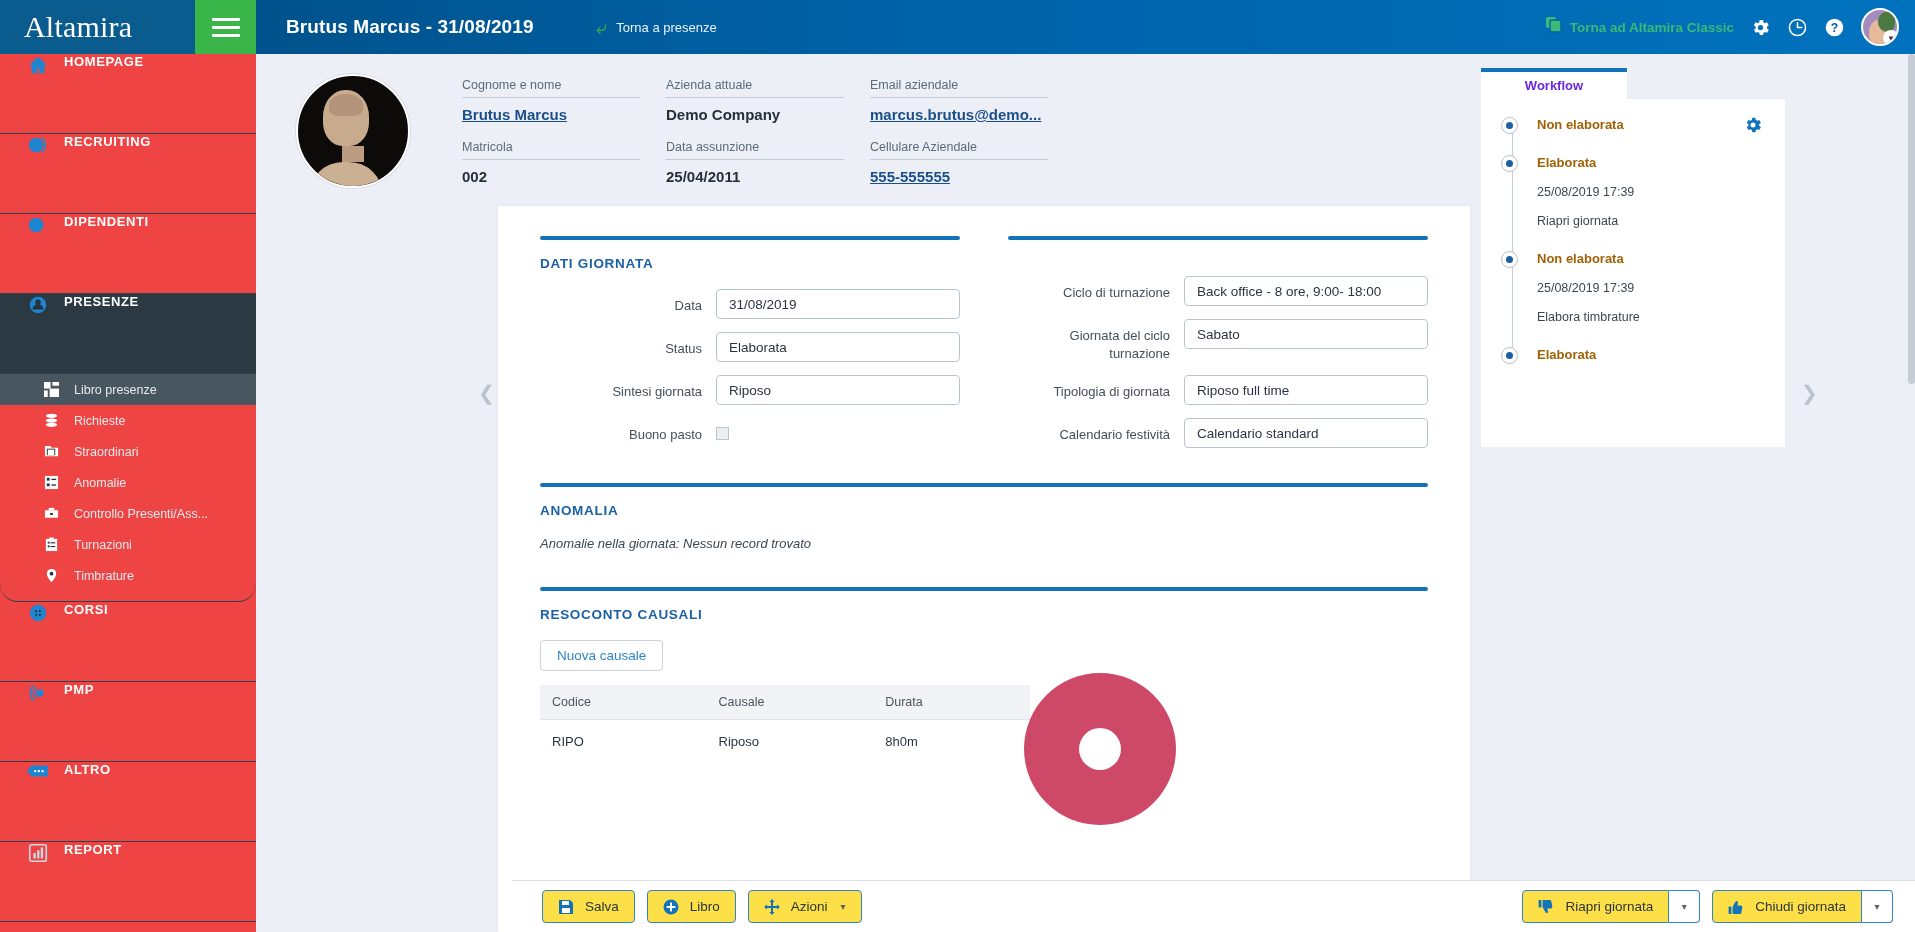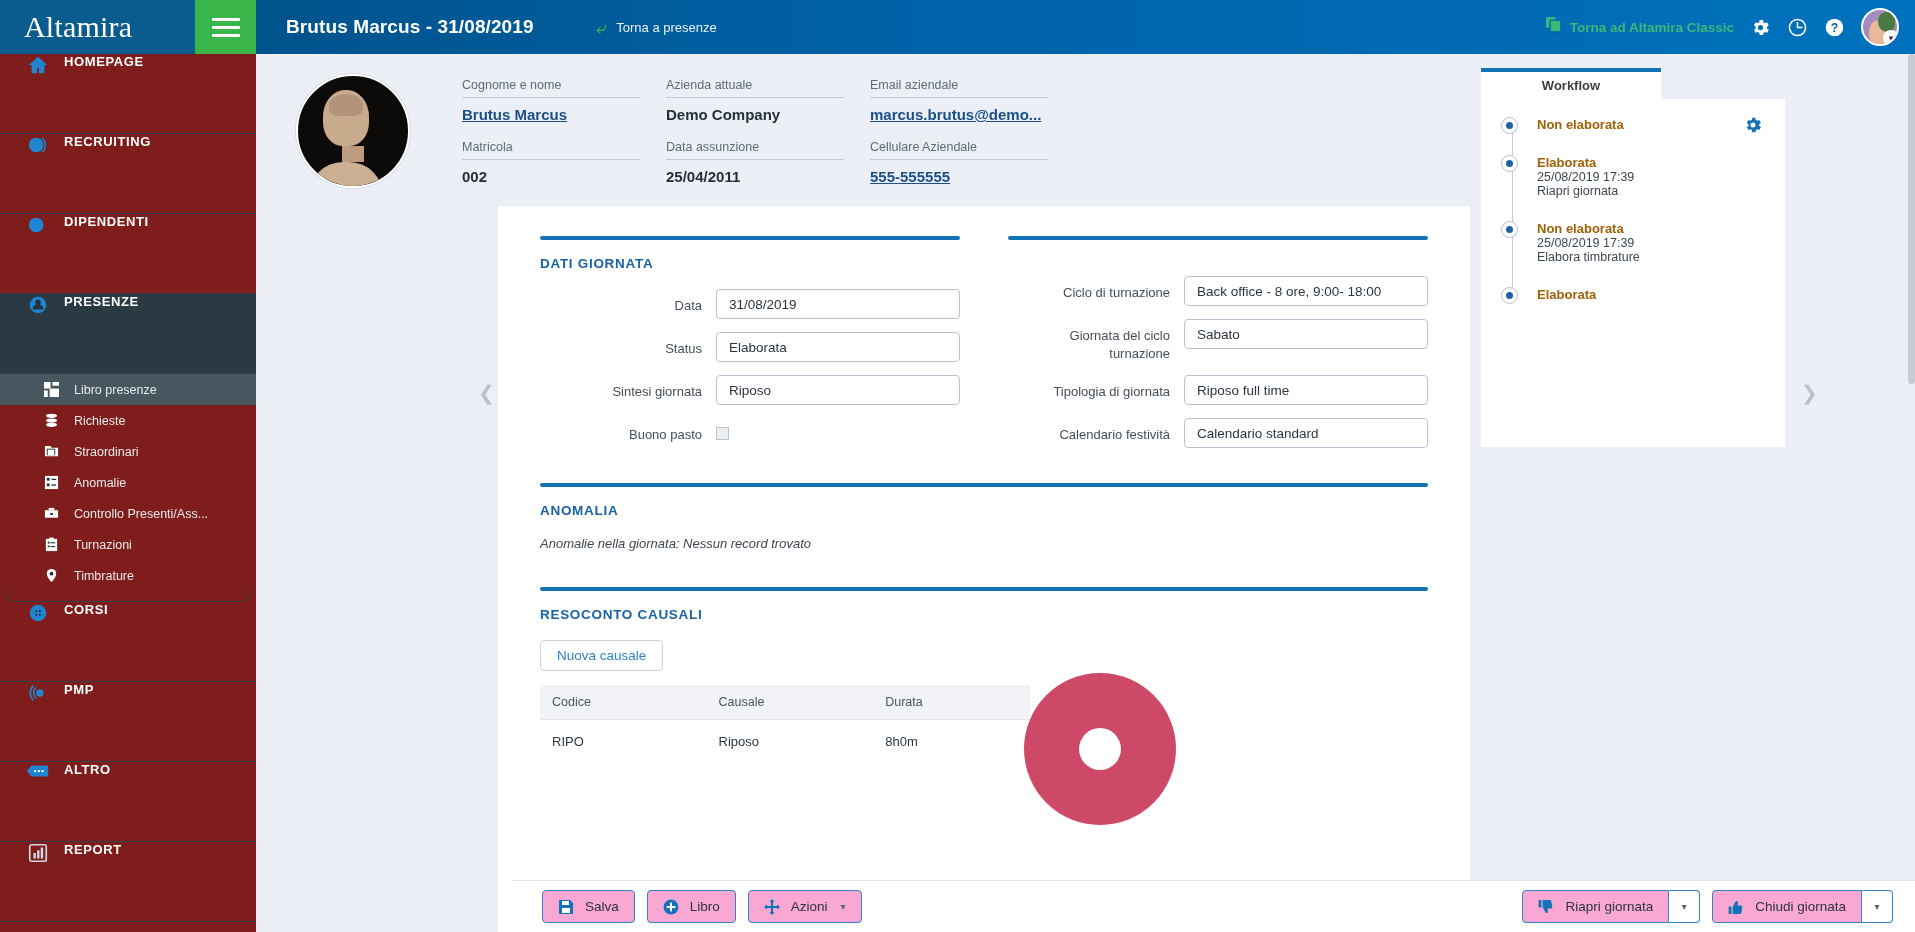--- a/index.html
+++ b/index.html
@@ -6,21 +6,21 @@
   html, body {
     width: 1915px; height: 932px;
     font-family: "Liberation Sans", sans-serif;
     background: #eceff6;
     overflow: hidden;
   }
   .app { position: relative; width: 1915px; height: 932px; display: flex; }
 
   
   .sidebar {
-    width: 256px; height: 932px; background: #7f1d1d;
+    width: 256px; height: 932px; background: #ef4444;
     flex: 0 0 256px; position: relative; z-index: 30;
   }
   .brand {
     height: 54px; background: #0a5c8f; display: flex;
     align-items: center; position: relative;
   }
   .brand-logo {
     color: #fff; font-family: "Liberation Serif", serif;
     font-size: 30px; letter-spacing: .2px; padding-left: 24px;
     font-weight: 400; line-height: 1;
@@ -155,47 +155,47 @@
     position:absolute; top: 381px; color:#b9c2cd; font-size: 20px; cursor:pointer; user-select:none;
   }
   .arrow-left { left: 222px; }
   .arrow-right { left: 1545px; }
 
   
   .wf {
     position: absolute; left: 1225px; top: 68px; width: 304px;
   }
   .wf-tab {
-    width: 180px; height: 31px; background:#fff; border-top: 4px solid #1273b8;
+    width: 146px; height: 31px; background:#fff; border-top: 4px solid #1273b8;
     display:flex; align-items:center; justify-content:center;
-    font-size: 13px; font-weight:bold; color:#404040; cursor:pointer;
+    font-size: 13px; font-weight:bold; color:#6d28d9; cursor:pointer;
   }
   .wf-body { background:#fff; padding: 18px 20px 26px 20px; position:relative; min-height: 348px; }
   .wf-gear { position:absolute; right: 22px; top: 16px; cursor:pointer; }
   .wf-steps { position:relative; padding-left: 36px; }
   .wf-line { position:absolute; left: 11px; top: 14px; bottom: 14px; width:1px; background:#c4ccd6; }
   .wf-step { position:relative; margin-bottom: 23px; }
   .wf-step:last-child { margin-bottom: 0; }
   .wf-dot {
     position:absolute; left: -36px; width: 17px; height:17px; border-radius:50%;
     border:1px solid #b4bfcb; background:#fff; display:flex; align-items:center; justify-content:center;
   }
   .wf-dot i { width:7px;height:7px;border-radius:50%;background:#1b61a6; display:block; }
   .wf-state { font-size: 13px; font-weight:bold; color:#a16207; }
-  .wf-meta { font-size: 12.5px; color:#3d4751; margin-top:0; }
+  .wf-meta { font-size: 12.5px; color:#3d4751; margin-top:15px; }
 
   
   .bottombar {
     position:absolute; left: 256px; right: 0; bottom: 0; height: 52px;
     background:#fff; border-top:1px solid #dde2e9; display:flex; align-items:center;
     padding: 0 22px 0 30px; z-index: 20;
   }
   .btn {
     display:flex; align-items:center; height:33px; padding: 3px 15px;
-    border:1px solid #2f84c8; border-radius:4px; background:#f9a8d4;
+    border:1px solid #2f84c8; border-radius:4px; background:#fde047;
     font-size:13.5px; color:#2b3541; cursor:pointer; margin-right: 12px;
   }
   .btn .bi { color:#1273b8; margin-right: 11px; display:flex; align-items:center; }
   .btn .caret { margin-left: 13px; color:#5a6570; font-size: 10px; }
   .btn-split { display:flex; margin-right: 12px; }
   .btn-split .btn { margin-right: 0; border-radius: 4px 0 0 4px; }
   .btn-split .sp {
     width: 31px; height:33px; border:1px solid #2f84c8; border-left: none;
     border-radius: 0 4px 4px 0; background:#fff; display:flex; align-items:center;
     justify-content:center; color:#5a6570; font-size:10px; cursor:pointer;

